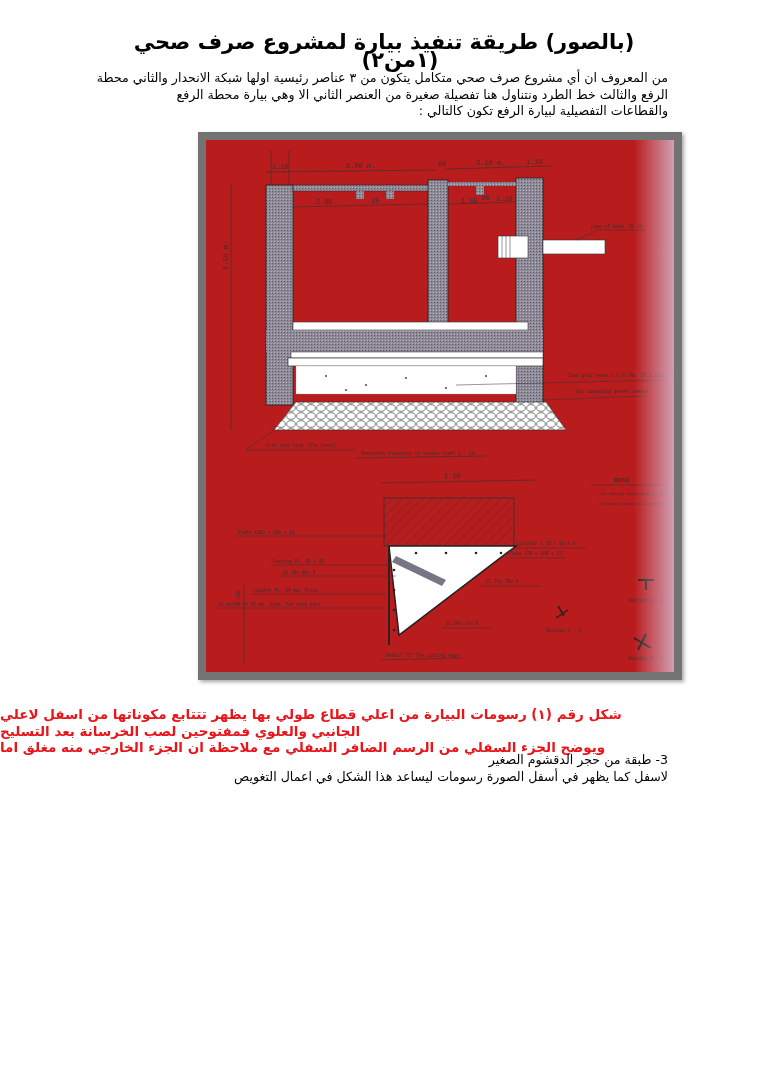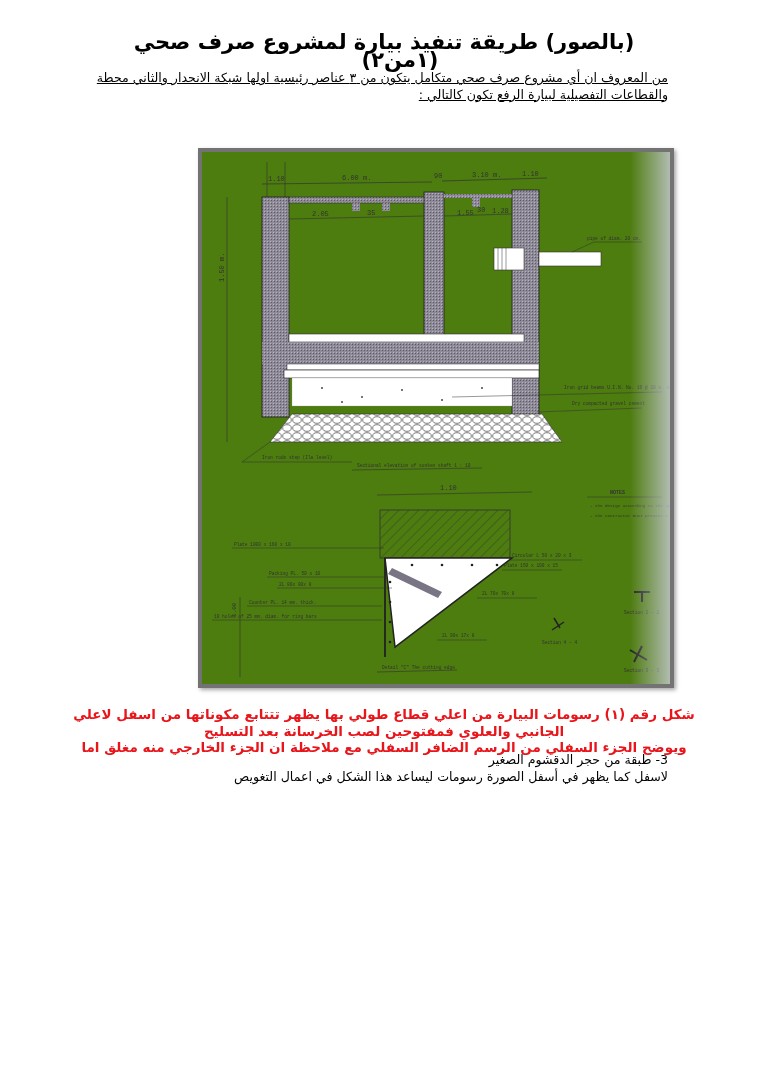--- a/index.html
+++ b/index.html
@@ -1,37 +1,38 @@
 <!DOCTYPE html>
 <html><head>
 <meta charset="utf-8">
 <style>
   html, body { margin:0; padding:0; background:#ffffff; }
   body { width:768px; height:1086px; position:relative; overflow:hidden; font-family:"DejaVu Sans", sans-serif; color:#000; }
   .title { position:absolute; left:0; width:768px; text-align:center; font-weight:bold; font-size:21px; direction:rtl; }
   #t1 { top:30px; }
   #t2 { top:48px;padding-left:16px; }
   .para { position:absolute; right:100px; width:580px; direction:rtl; text-align:right; font-size:12.6px; line-height:16.5px; }
-  #intro { top:70px;text-decoration:underline; }
-  .figure { position:absolute; left:198px; top:148px; width:468px; height:532px; border:4px solid #737373; box-shadow:2px 2px 4px rgba(0,0,0,0.35); background:#4d7c0f; overflow:hidden; }
+  #intro { top:70px; }
+  .figure { position:absolute; left:198px; top:132px; width:468px; height:532px; border:8px solid #737373; box-shadow:2px 2px 4px rgba(0,0,0,0.35); background:#b91c1c; overflow:hidden; }
   .figure svg { position:absolute; left:0; top:0; }
   .fade { position:absolute; right:0; top:0; width:40px; height:532px; background:linear-gradient(to right, rgba(255,255,255,0), rgba(220,215,245,0.7)); }
-  .caption { position:absolute; top:706px; left:0; width:768px; text-align:center; direction:rtl; color:#e8151b; font-weight:bold; font-size:13.5px; line-height:16.5px; }
+  .caption { position:absolute; top:706px; left:0; width:768px; text-align:left; direction:rtl; color:#e8151b; font-weight:bold; font-size:13.5px; line-height:16.5px; }
   #body2 { top:752px; }
   .line { display:block; }
 </style>
 </head>
 <body>
 
 <div>
   <div id="t1" class="title">(بالصور) طريقة تنفيذ بيارة لمشروع صرف صحي</div>
   <div id="t2" class="title">(١من٢)</div>
 
   <div id="intro" class="para">
     <span class="line">من المعروف ان أي مشروع صرف صحي متكامل يتكون من ٣ عناصر رئيسية اولها شبكة الانحدار والثاني محطة</span>
+    <span class="line">الرفع والثالث خط الطرد ونتناول هنا تفصيلة صغيرة من العنصر الثاني الا وهي بيارة محطة الرفع</span>
     <span class="line">والقطاعات التفصيلية لبيارة الرفع تكون كالتالي :</span>
   </div>
 
   <div class="figure">
     <svg width="468" height="532" viewBox="0 0 468 532" font-family="Liberation Mono, monospace">
       <defs>
         <pattern id="conc" width="3" height="3" patternUnits="userSpaceOnUse">
           <rect width="3" height="3" fill="#8f8a98"></rect>
           <rect width="1" height="1" fill="#5d5868"></rect>
           <rect x="2" y="2" width="1" height="1" fill="#b5b0bd"></rect>

